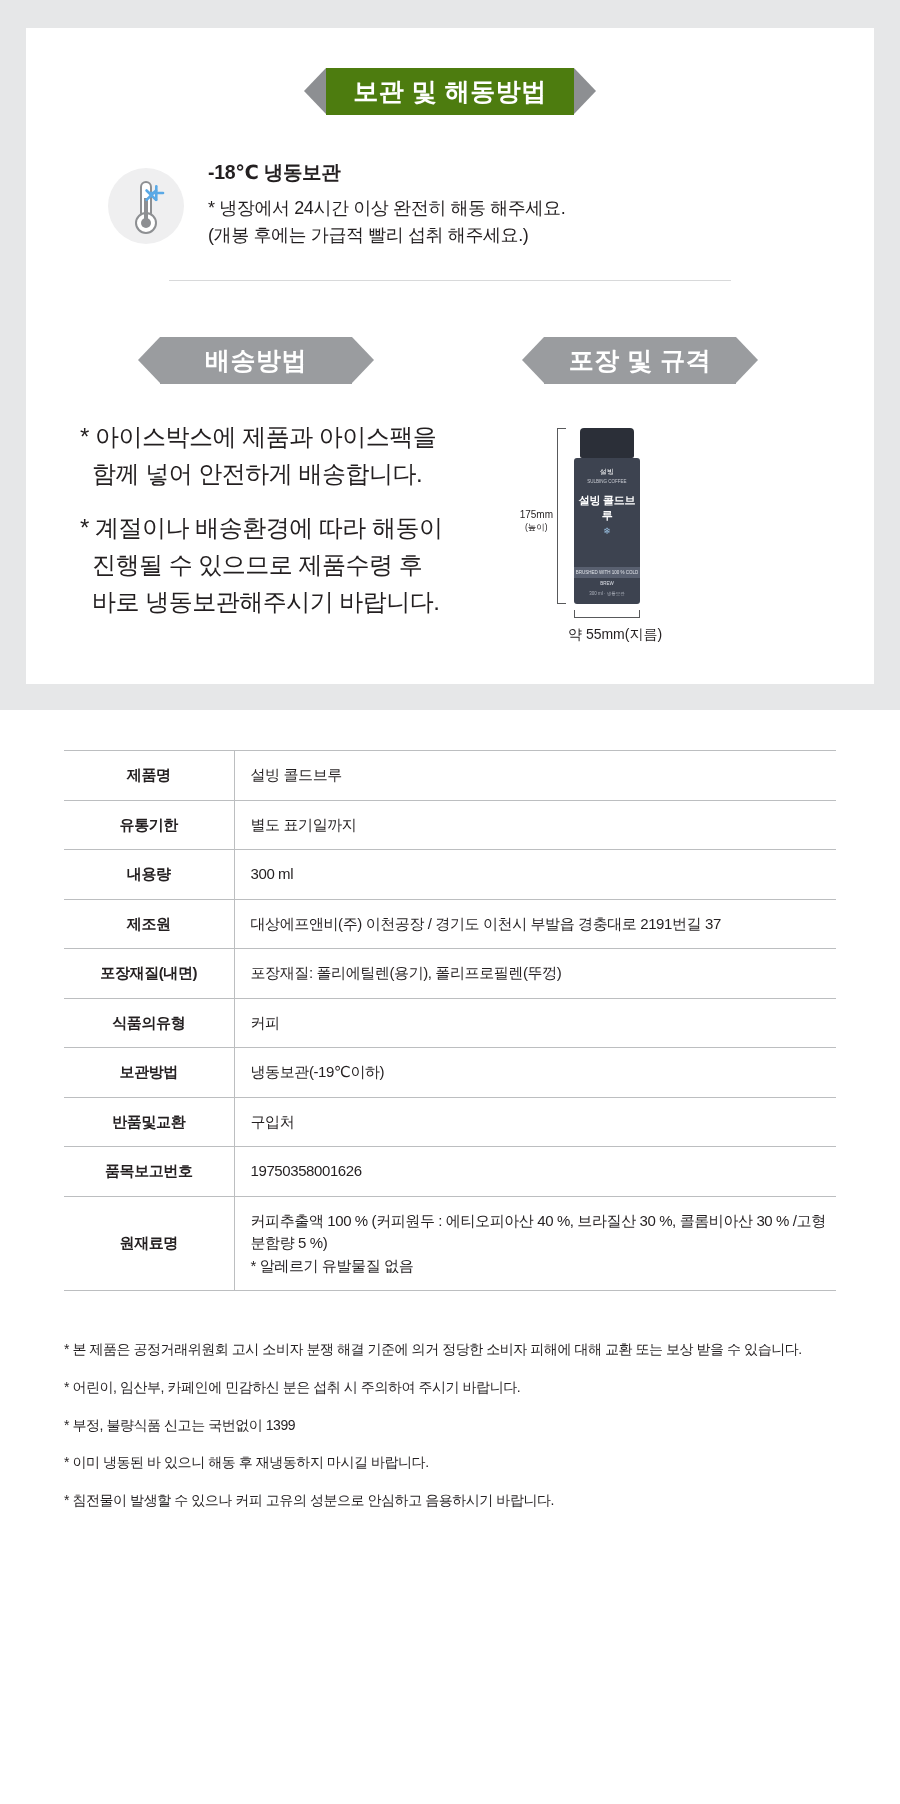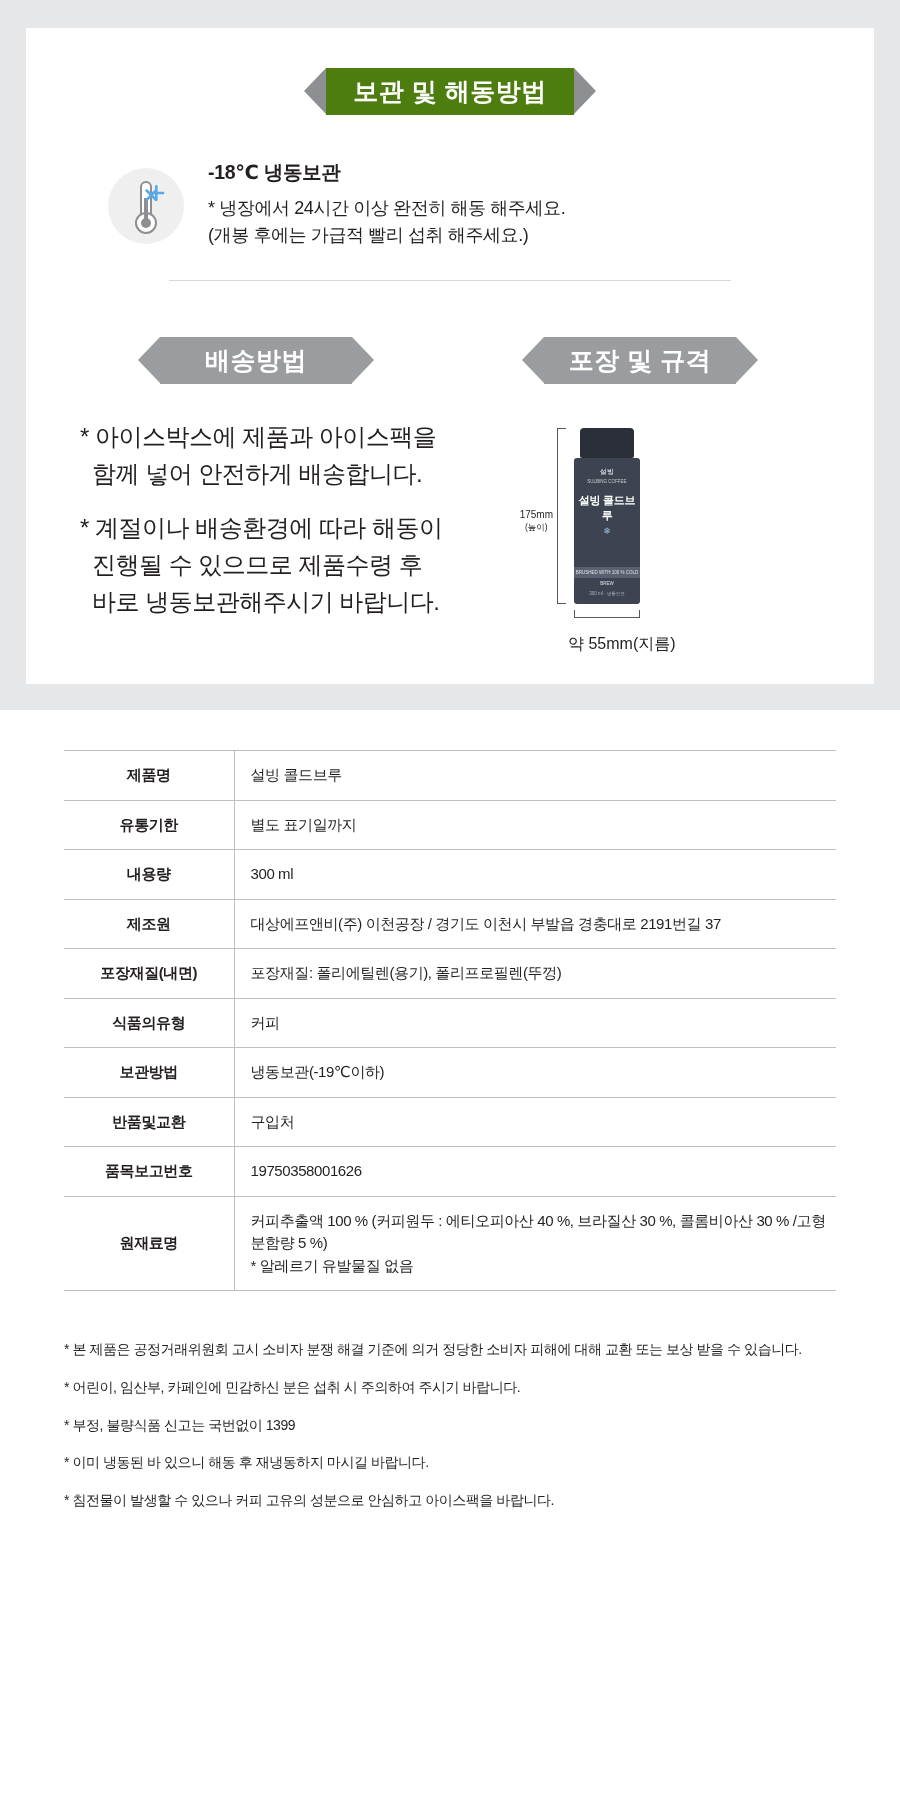--- a/index.html
+++ b/index.html
@@ -244,22 +244,22 @@
     width: 66px;
   }
   .dim-h .bracket {
     width: 66px;
     height: 8px;
     border-left: 1px solid #58595b;
     border-right: 1px solid #58595b;
     border-bottom: 1px solid #58595b;
   }
   .dim-h .lab {
-    margin-top: 16px;
-    font-size: 16px;
+    margin-top: 8px;
+    font-size: 14px;
     text-align: right;
     white-space: nowrap;
     margin-left: -6px;
   }
 
   
   .spec-wrap {
     padding: 40px 64px 0 64px;
   }
   table.spec {
@@ -439,16 +439,16 @@
         </tr>
       </tbody>
     </table>
   </div>
 
   <ul class="notes">
     <li>* 본 제품은 공정거래위원회 고시 소비자 분쟁 해결 기준에 의거 정당한 소비자 피해에 대해 교환 또는 보상 받을 수 있습니다.</li>
     <li>* 어린이, 임산부, 카페인에 민감하신 분은 섭취 시 주의하여 주시기 바랍니다.</li>
     <li>* 부정, 불량식품 신고는 국번없이 1399</li>
     <li>* 이미 냉동된 바 있으니 해동 후 재냉동하지 마시길 바랍니다.</li>
-    <li>* 침전물이 발생할 수 있으나 커피 고유의 성분으로 안심하고 아이스팩을 바랍니다.</li>
+    <li>* 침전물이 발생할 수 있으나 커피 고유의 성분으로 안심하고 음용하시기 바랍니다.</li>
   </ul>
 
 </div>
 
 </body></html>

